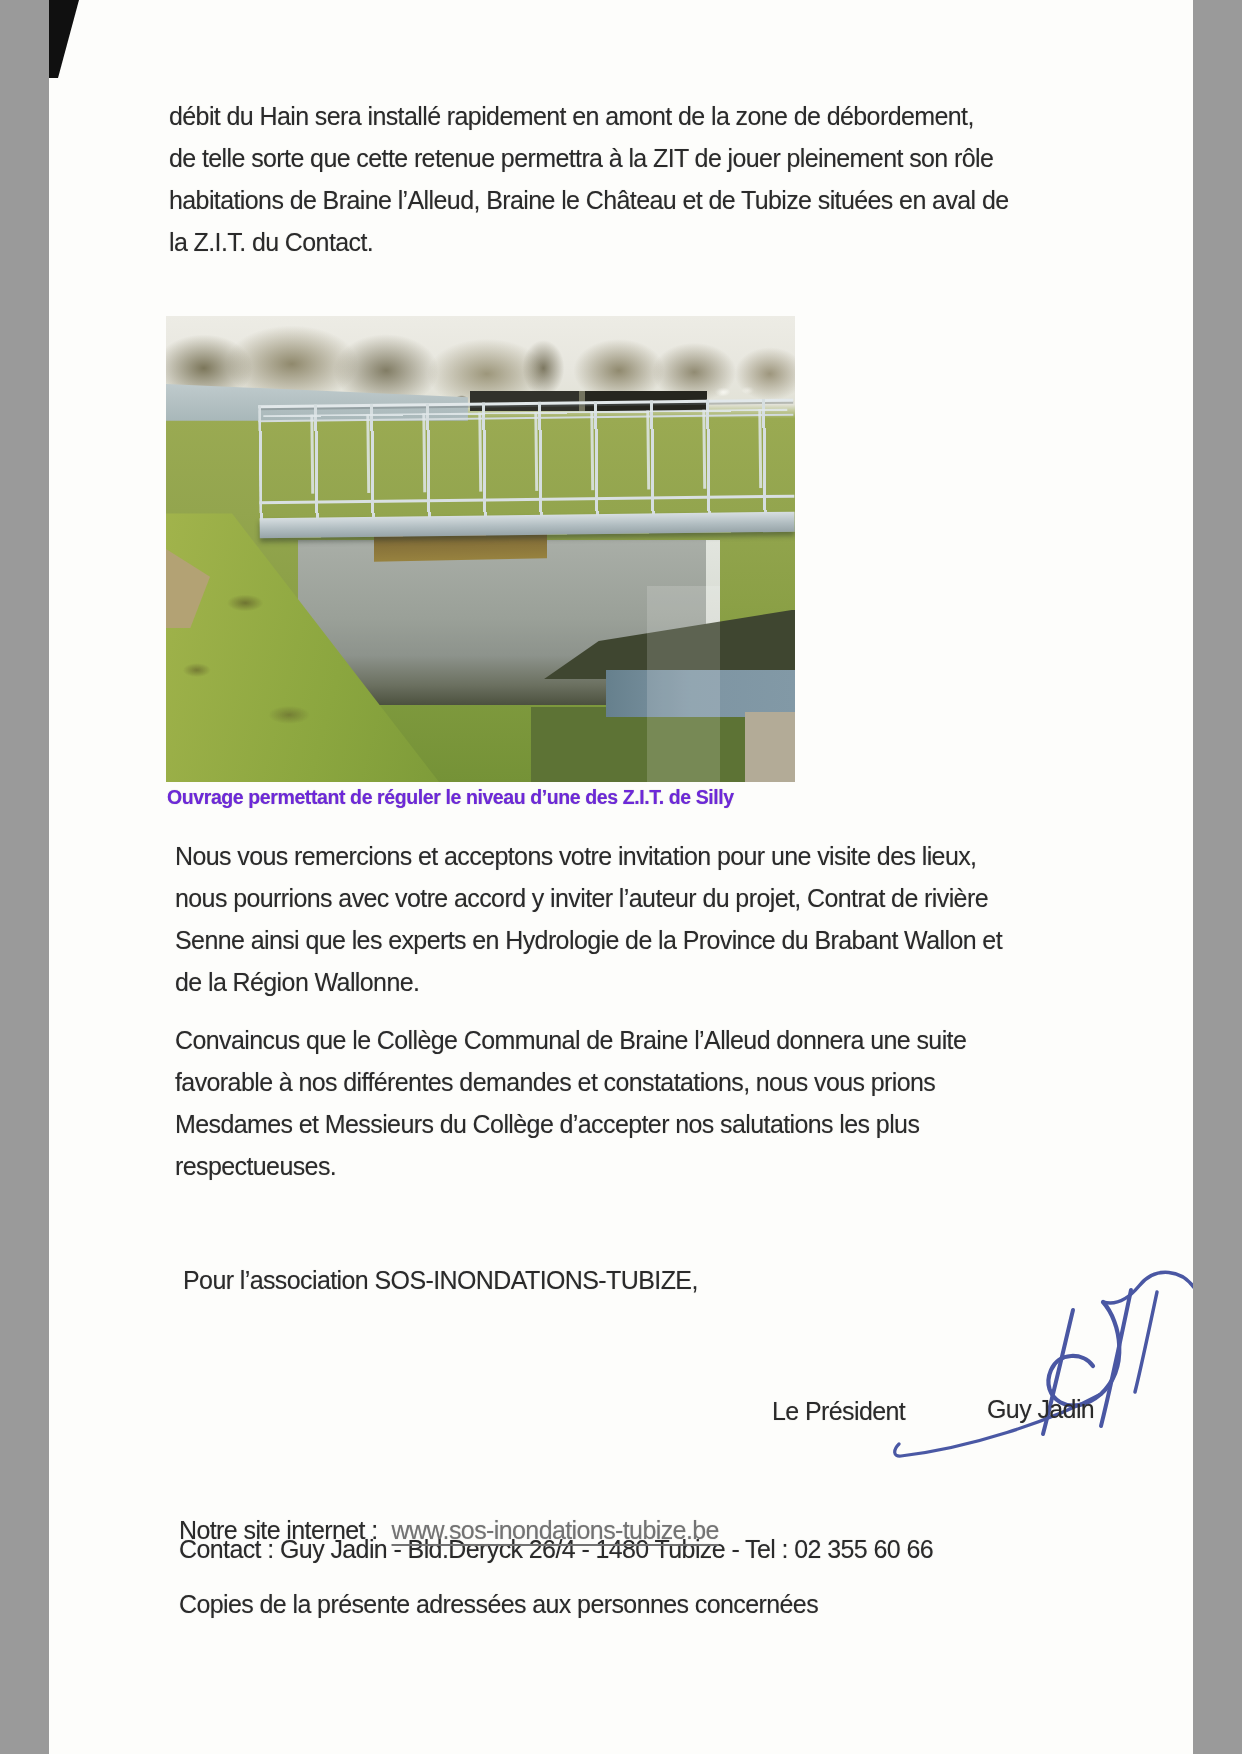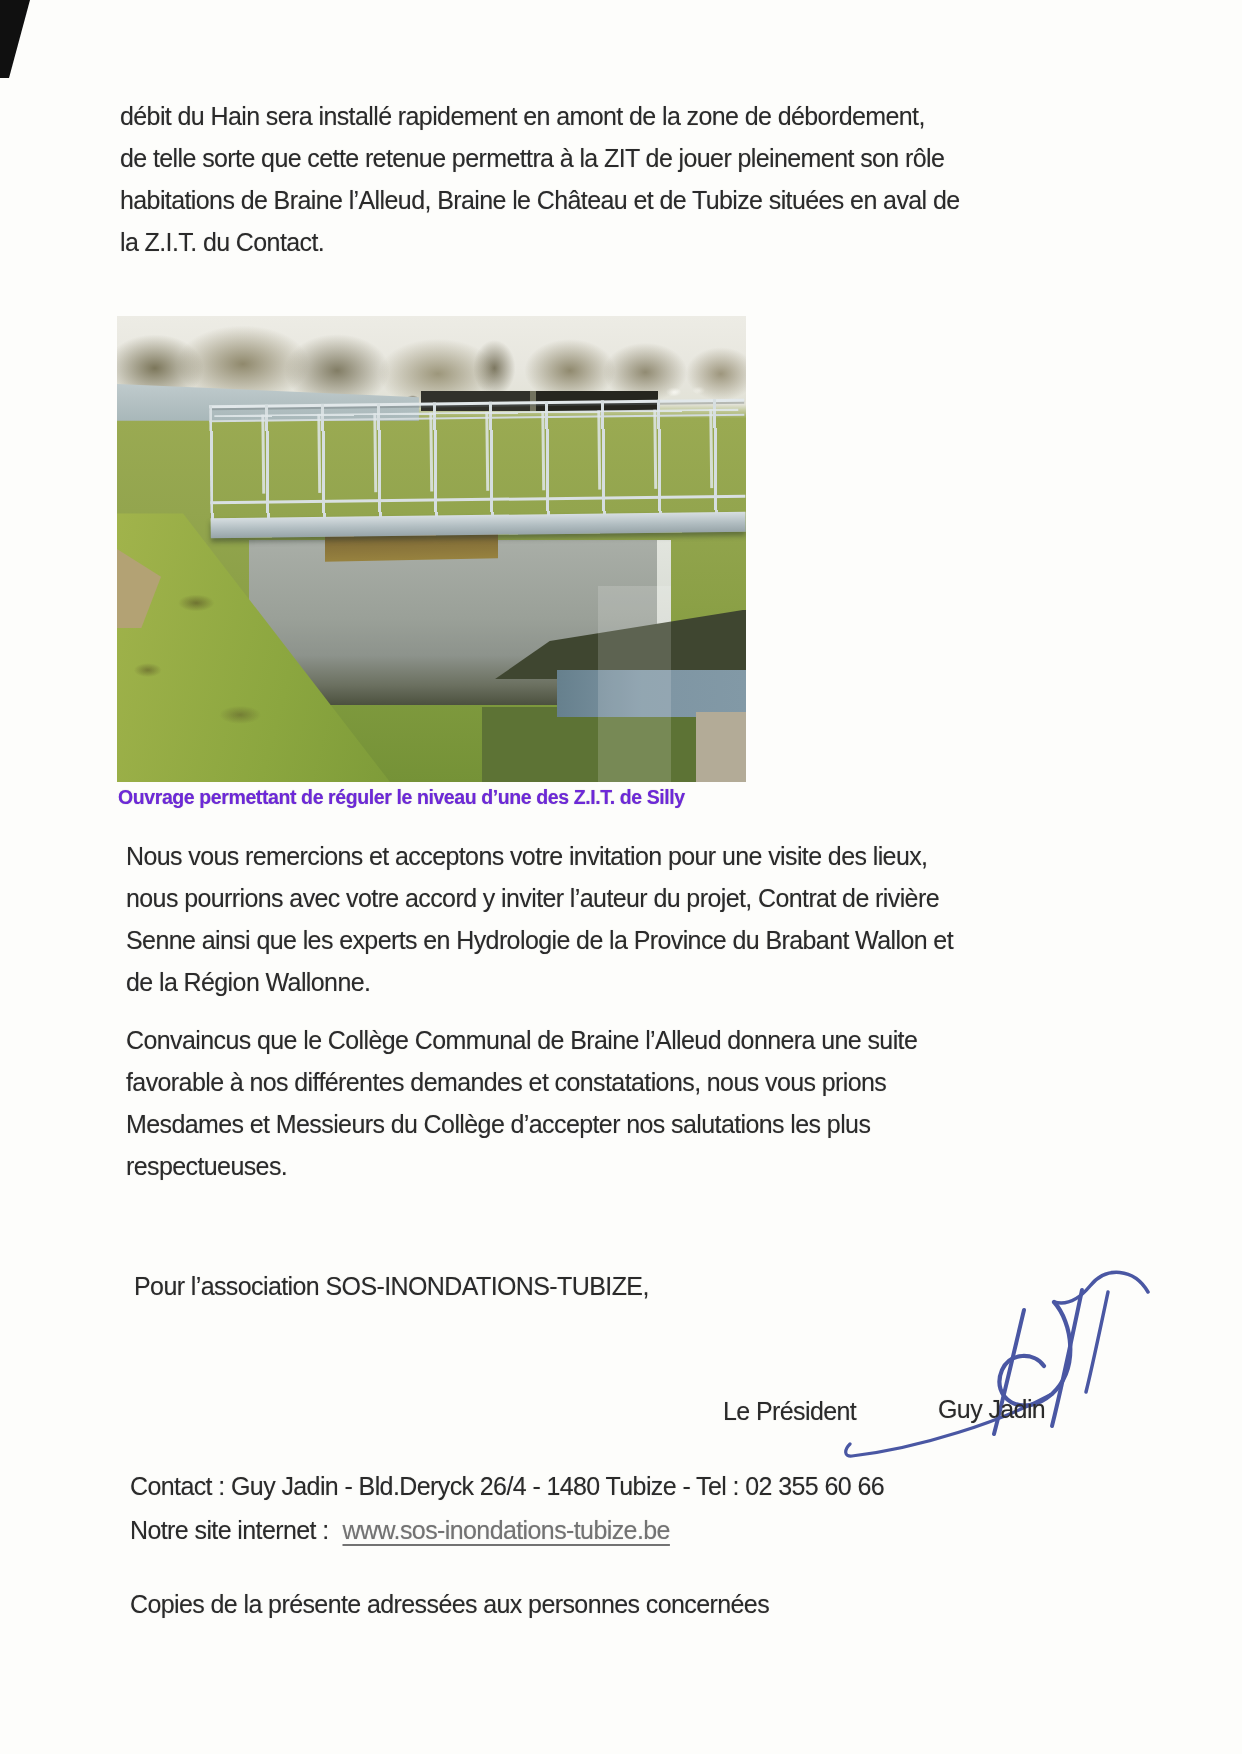--- a/index.html
+++ b/index.html
@@ -1,17 +1,17 @@
 <!DOCTYPE html>
 <html><head>
 <meta charset="utf-8">
 <style>
   html,body{margin:0;padding:0;background:#9a9a9a;}
   .page{
-    position:relative;width:1242px;height:1754px;margin:0 auto;
+    position:relative;width:1144px;height:1754px;margin:0 auto;
     background:#fdfdfb;overflow:hidden;
     font-family:"Liberation Sans","DejaVu Sans",sans-serif;
     color:#262626;
   }
   .scan-mark{
     position:absolute;left:0;top:0;width:30px;height:78px;background:#101010;
     clip-path:polygon(0 0,100% 0,30% 100%,0 100%);
   }
   .bodyline{
     position:absolute;white-space:nowrap;
@@ -181,37 +181,37 @@
     <div class="ln">de la Région Wallonne.</div>
   </div>
 
   <div class="para" style="left:126px;top:1019px;">
     <div class="ln">Convaincus que le Collège Communal de Braine l’Alleud donnera une suite</div>
     <div class="ln">favorable à nos différentes demandes et constatations, nous vous prions</div>
     <div class="ln">Mesdames et Messieurs du Collège d’accepter nos salutations les plus</div>
     <div class="ln">respectueuses.</div>
   </div>
 
-  <div class="bodyline" style="left:134px;top:1259px;margin-top:6px;">Pour l’association SOS-INONDATIONS-TUBIZE,</div>
+  <div class="bodyline" style="left:134px;top:1259px;">Pour l’association SOS-INONDATIONS-TUBIZE,</div>
 
   <svg class="signature" viewBox="0 0 380 220">
     <g fill="none" stroke="#3b4a9c" stroke-linecap="round" opacity="0.92">
       <path d="M 348 40 C 334 16, 306 14, 290 34 C 280 46, 268 54, 254 50" stroke-width="3.5"></path>
       <path d="M 254 50 C 272 70, 280 116, 252 142 C 222 168, 190 146, 202 118 C 210 100, 234 100, 244 114" stroke-width="4.2"></path>
       <path d="M 282 38 C 272 86, 260 142, 252 174" stroke-width="4"></path>
       <path d="M 308 40 C 300 78, 292 116, 286 140" stroke-width="3.5"></path>
       <path d="M 224 58 C 214 100, 202 152, 194 182" stroke-width="4"></path>
       <path d="M 252 142 C 200 170, 120 196, 52 204 C 44 205, 44 198, 50 192" stroke-width="3.2"></path>
     </g>
   </svg>
 
   <div class="bodyline" style="left:723px;top:1390px;">Le Président</div>
   <div class="bodyline" style="left:938px;top:1388px;">Guy Jadin</div>
 
-  <div class="bodyline" style="left:130px;top:1465px;text-align:right;">Contact : Guy Jadin - Bld.Deryck 26/4 - 1480 Tubize - Tel : 02 355 60 66</div>
+  <div class="bodyline" style="left:130px;top:1528px;text-align:right;">Contact : Guy Jadin - Bld.Deryck 26/4 - 1480 Tubize - Tel : 02 355 60 66</div>
 
   <div class="bodyline" style="left:130px;top:1509px;">
     <span>Notre site internet :</span><span class="weblink">www.sos-inondations-tubize.be</span>
   </div>
 
   <div class="bodyline" style="left:130px;top:1583px;">Copies de la présente adressées aux personnes concernées</div>
 
 </div>
 
 </body></html>

